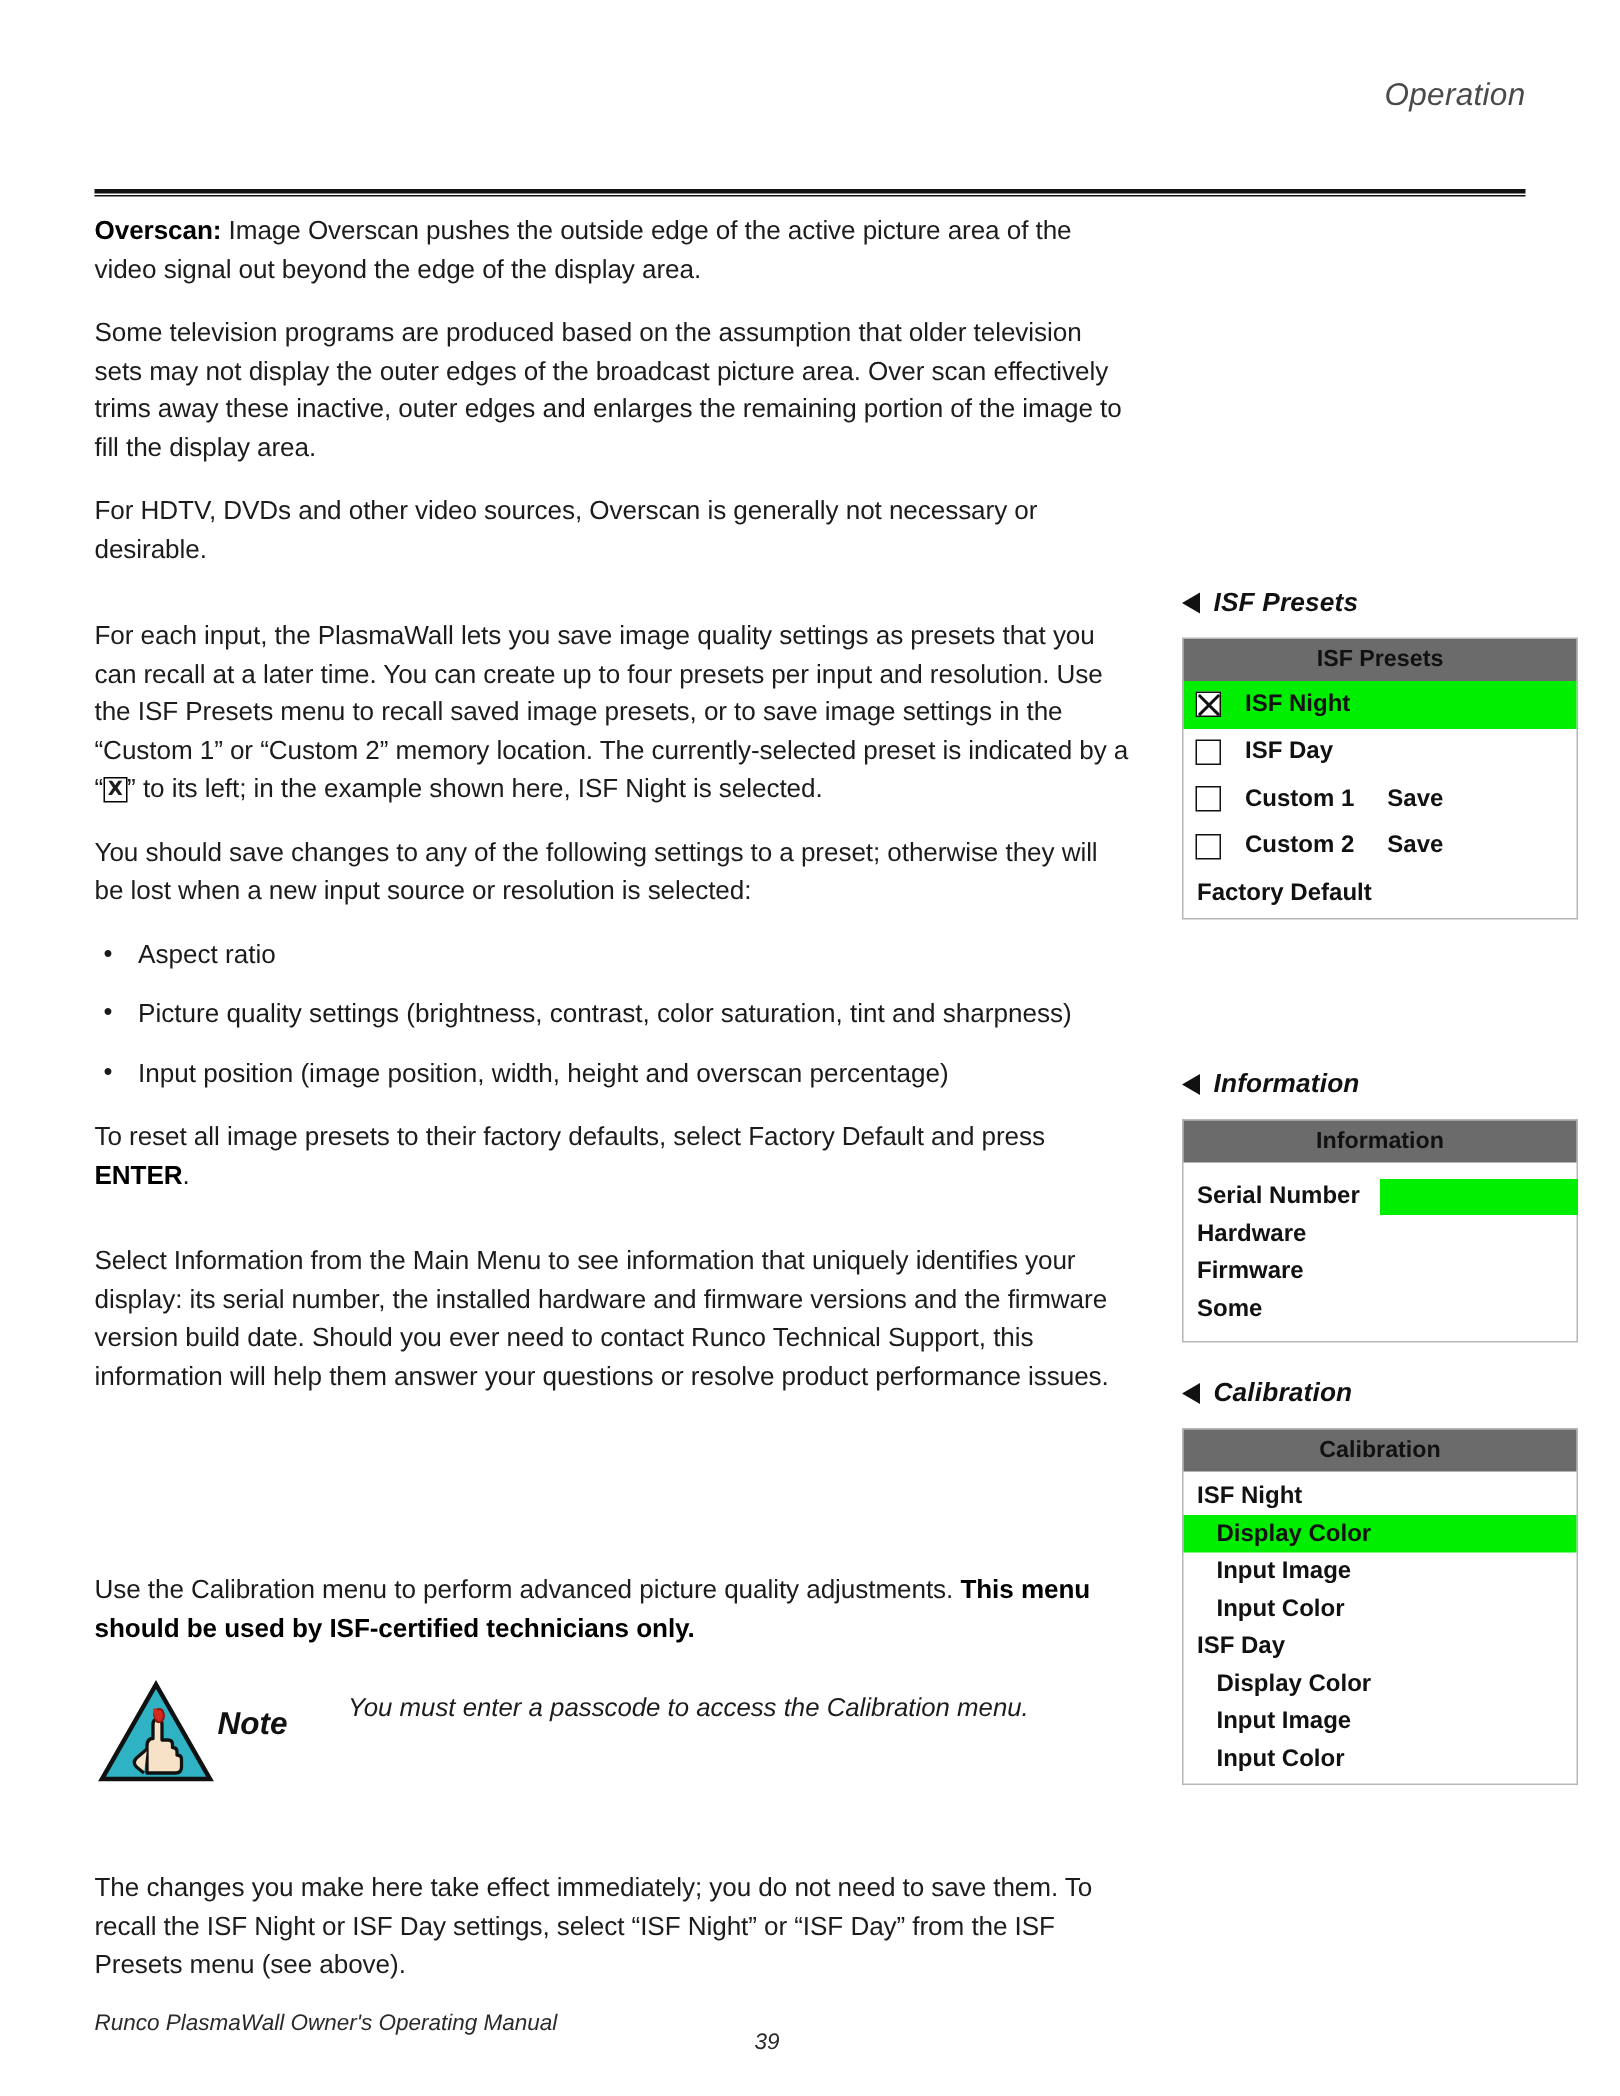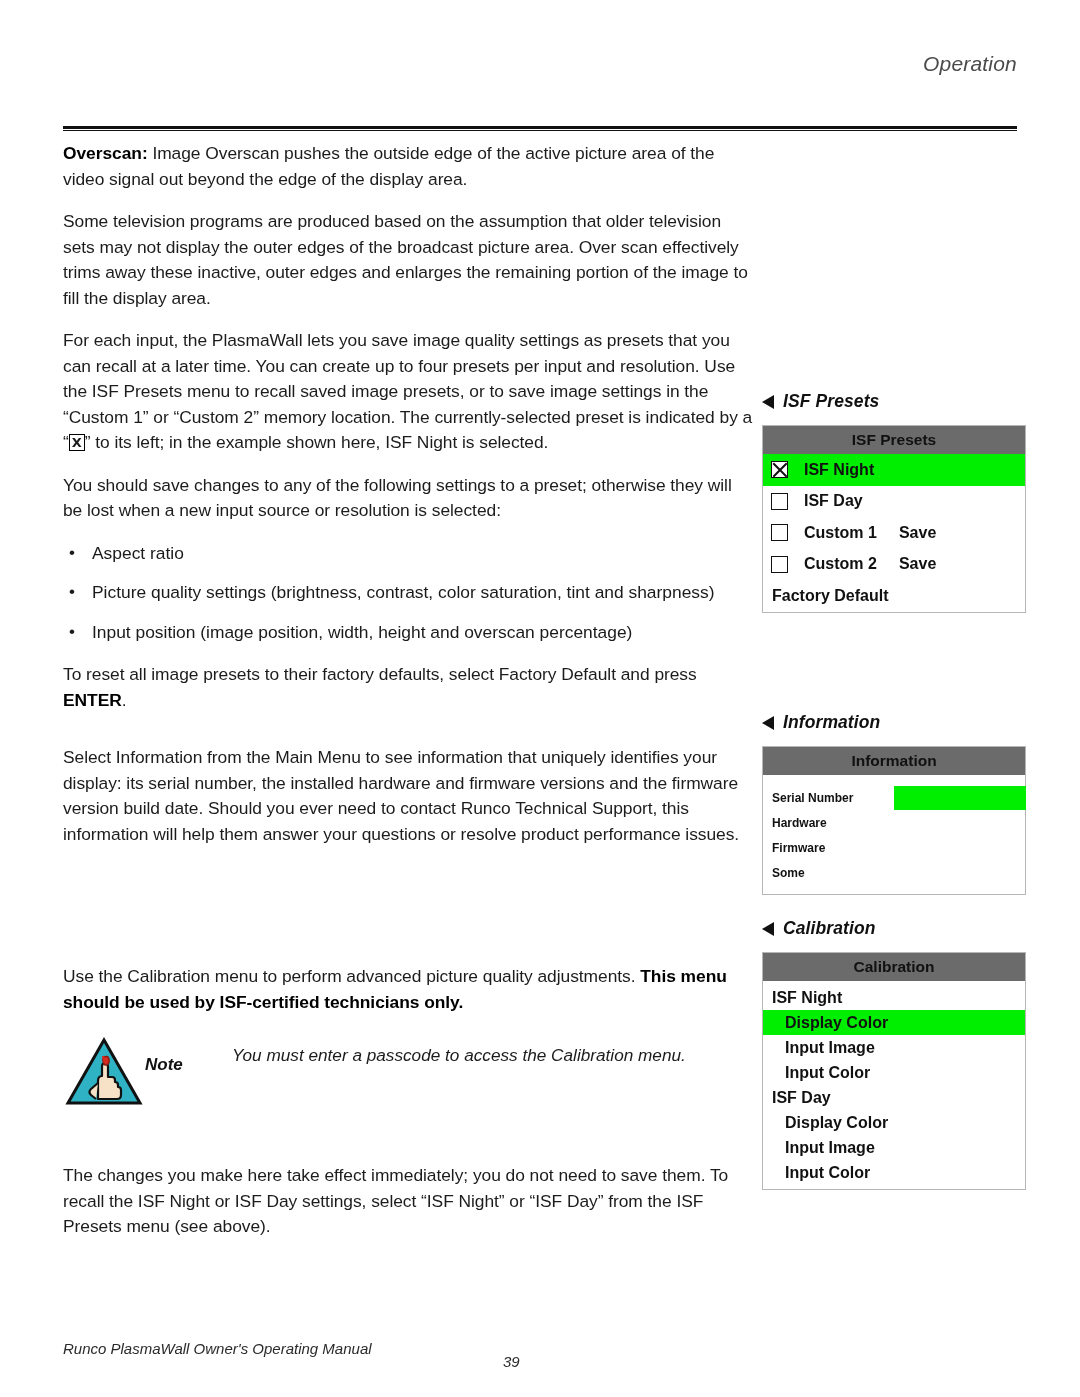--- a/index.html
+++ b/index.html
@@ -111,39 +111,39 @@
     top: 0px;
     width: 78px;
     height: 70px;
   }
   .note-word {
     position: absolute;
     left: 82px;
     top: 18px;
     font-style: italic;
     font-weight: bold;
-    font-size: 17px;
+    font-size: 21px;
     color: #111;
     font-family: "Liberation Sans", sans-serif;
   }
   .note-text {
     position: absolute;
     left: 169px;
     top: 6px;
     width: 530px;
     font-style: italic;
     font-size: 17.2px;
     line-height: 25px;
     color: #1c1c1c;
   }
 
   
   .fig {
     position: absolute;
-    left: 762px;
+    left: 788px;
     width: 264px;
   }
   .fig-caption {
     font-style: italic;
     font-weight: bold;
     font-size: 17.5px;
     color: #111;
     margin: 0 0 13px 0;
     display: flex;
     align-items: center;
@@ -207,21 +207,21 @@
   .row-label { flex: 0 0 auto; }
   .row-save  { margin-left: 22px; }
   .osd-row.plain { padding-left: 9px; }
 
   
   .info-row {
     display: flex;
     align-items: center;
     height: 25px;
     font-weight: bold;
-    font-size: 12px;
+    font-size: 16px;
     color: #111;
     padding-left: 9px;
   }
   .info-key { width: 122px; flex: 0 0 auto; }
   .info-val-green {
     height: 24px;
     background: #00ee00;
     flex: 1 1 auto;
     margin-right: -1px;
   }
@@ -263,20 +263,21 @@
   <div class="running-head">Operation</div>
   <div class="head-rule"></div>
 
   <div class="body-col">
 
     <p class="para"><b>Overscan:</b><span> Image Overscan pushes the outside edge of the active picture area of the video signal out beyond the edge of the display area.</span></p>
 
     <p class="para">Some television programs are produced based on the assumption that older television sets may not display the outer edges of the broadcast picture area. Over scan effectively trims away these inactive, outer edges and enlarges the remaining portion of the image to fill the display area.</p>
 
 
+    <p class="para gap">For HDTV, DVDs and other video sources, Overscan is generally not necessary or desirable.</p>
 
     <p class="para"><span>For each input, the PlasmaWall lets you save image quality settings as presets that you can recall at a later time. You can create up to four presets per input and resolution. Use the ISF Presets menu to recall saved image presets, or to save image settings in the “Custom 1” or “Custom 2” memory location. The currently-selected preset is indicated by a “</span><span class="xbox">X</span><span>” to its left; in the example shown here, ISF Night is selected.</span></p>
 
     <p class="para">You should save changes to any of the following settings to a preset; otherwise they will be lost when a new input source or resolution is selected:</p>
 
     <ul class="bullets">
       <li>Aspect ratio</li>
       <li>Picture quality settings (brightness, contrast, color saturation, tint and sharpness)</li>
       <li>Input position (image position, width, height and overscan percentage)</li>
     </ul>

